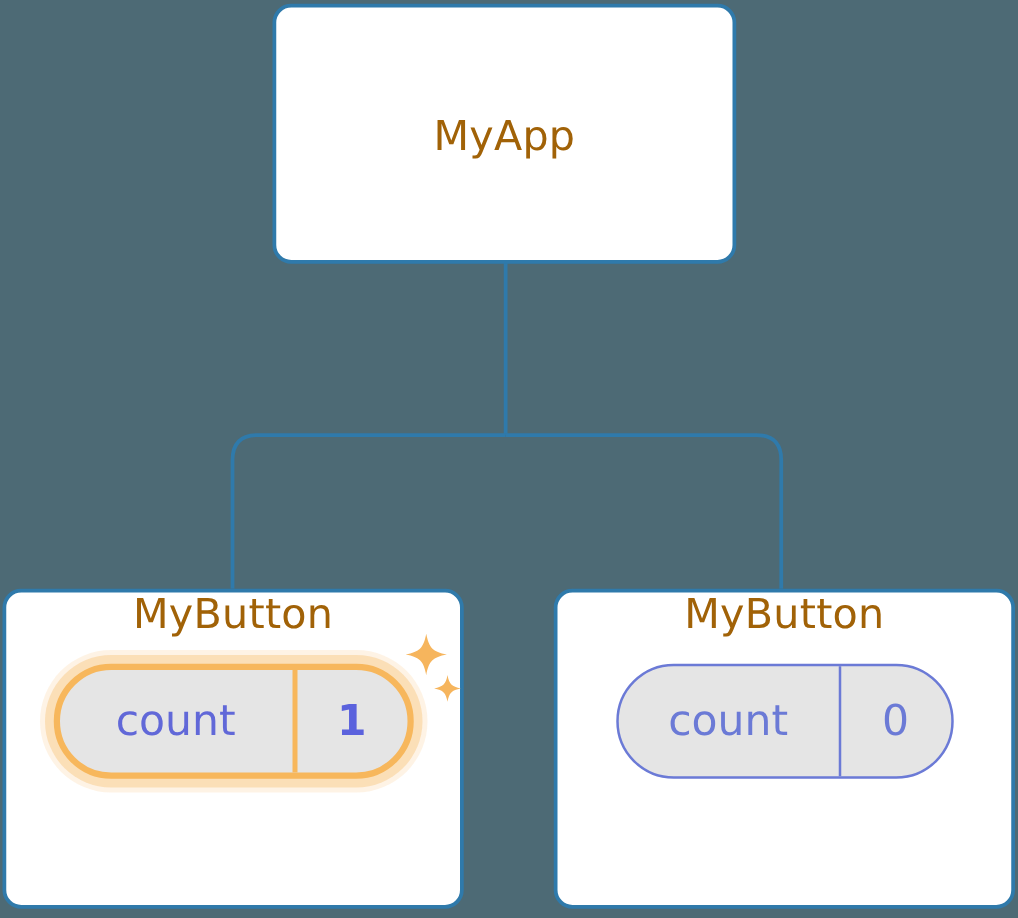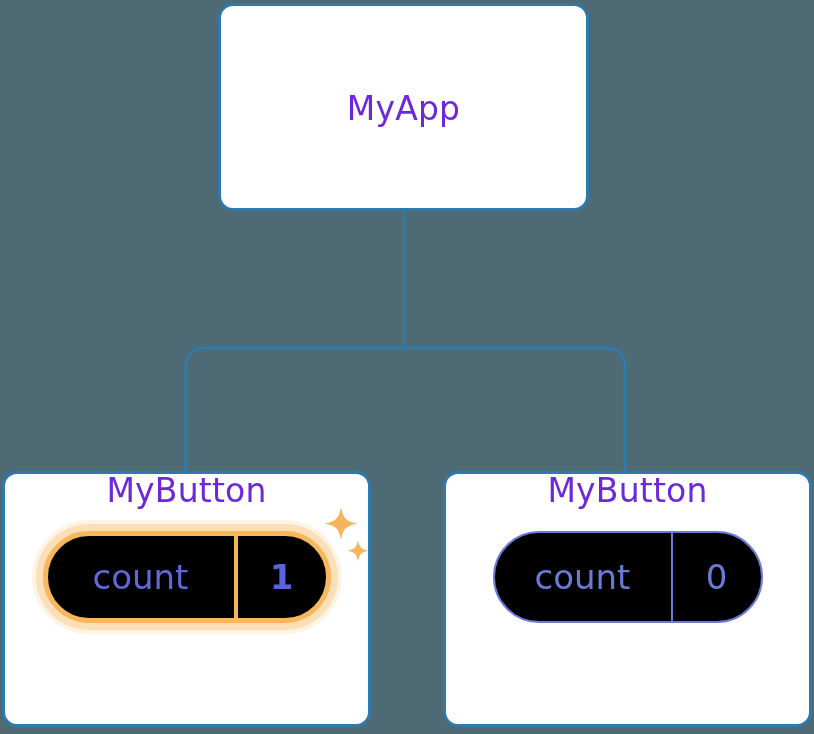--- a/index.html
+++ b/index.html
@@ -36,21 +36,21 @@
     background: #ffffff;
     border: 3px solid #2f7aab;
     border-radius: 15px;
     box-sizing: border-box;
     display: flex;
     flex-direction: column;
     align-items: center;
   }
 
   .node-title {
-    color: #6d28d9;
+    color: #a16207;
     font-size: 33px;
     font-weight: 400;
     letter-spacing: 0.2px;
     line-height: 1;
     white-space: nowrap;
   }
 
   
   #node-root {
     left: 218px;
@@ -87,21 +87,21 @@
     align-items: center;
     justify-content: center;
   }
 
   .pill {
     position: relative;
     display: flex;
     align-items: stretch;
     box-sizing: border-box;
     border-radius: 999px;
-    background: #000000;
+    background: #e5e5e5;
     height: 92px;
   }
 
   
   .pill.plain {
     border: 2px solid #6b7ad6;
     width: 270px;
   }
   .pill.plain .pill-label,
   .pill.plain .pill-value {

